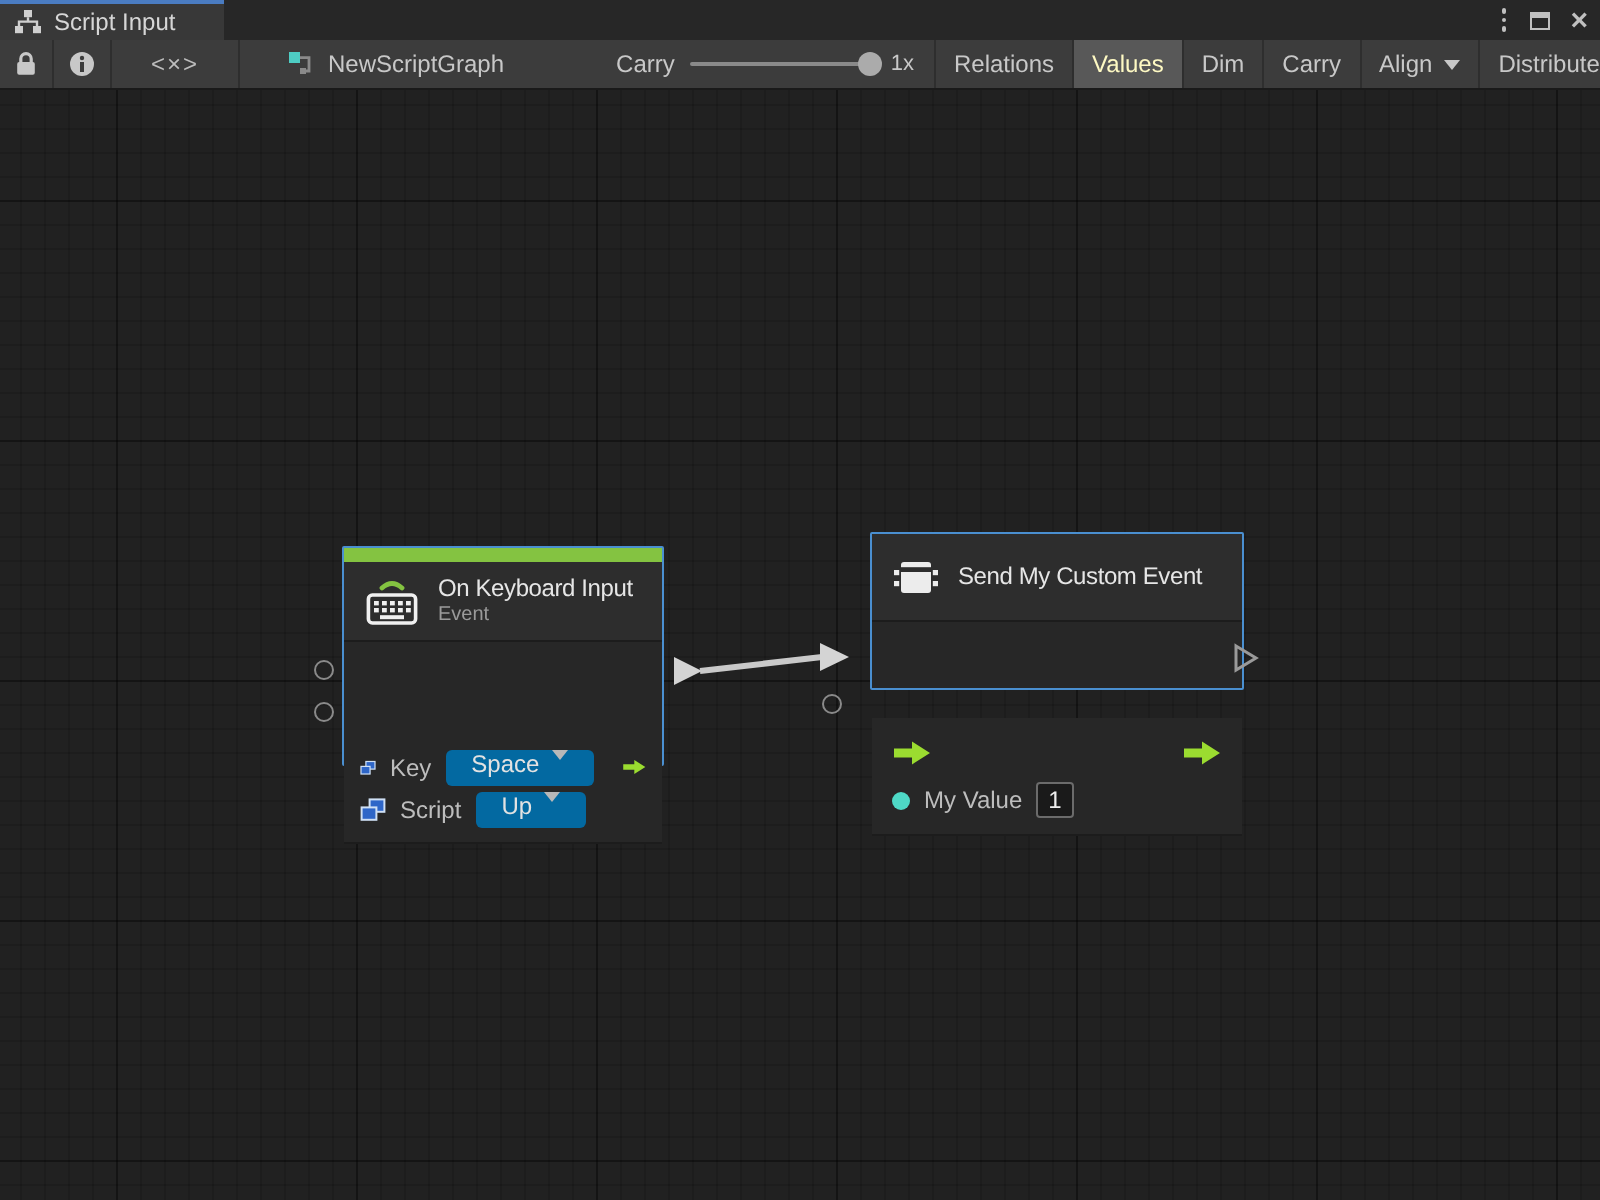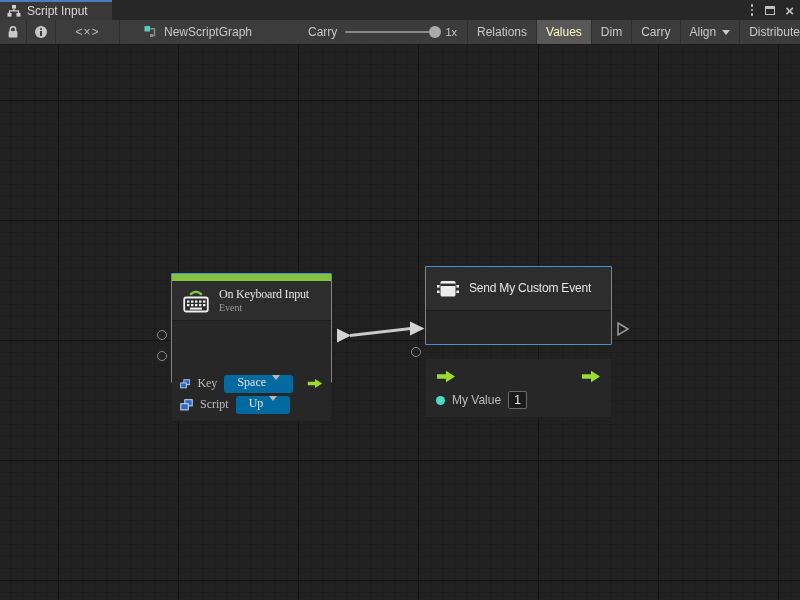--- a/index.html
+++ b/index.html
@@ -139,21 +139,21 @@
   </div>
 
   <div class="canvas">
 
     <svg class="wire-layer" width="800" height="555">
       <polygon points="337,283.5 337,297.5 351,290.5" fill="#d4d4d4"></polygon>
       <line x1="350" y1="290.5" x2="411" y2="283.5" stroke="#c9c9c9" stroke-width="3"></line>
       <polygon points="410,276.5 424.5,283.5 410,290.5" fill="#d4d4d4"></polygon>
     </svg>
 
-    <div class="node" style="left:171px; top:228px; width:161px; height:110px;font-family:Liberation Serif, serif;">
+    <div class="node" style="left:171px; top:228px; width:161px; height:110px;">
       <div class="node-accent"></div>
       <div class="node-header" style="height:40px;">
         <svg width="28" height="26" viewBox="0 0 28 26">
           <path d="M9 6 Q14 1.5 19 6" stroke="#84c341" stroke-width="2.4" fill="none" stroke-linecap="round"></path>
           <rect x="2.2" y="9.5" width="23.6" height="14" rx="2" fill="none" stroke="#f0f0f0" stroke-width="1.8"></rect>
           <g fill="#f0f0f0">
             <rect x="5" y="12.5" width="2.4" height="2.2"></rect>
               <rect x="9" y="12.5" width="2.4" height="2.2"></rect>
               <rect x="13" y="12.5" width="2.4" height="2.2"></rect>
               <rect x="17" y="12.5" width="2.4" height="2.2"></rect>
@@ -198,21 +198,21 @@
             <span class="dd-caret"></span>
           </span>
         </div>
       </div>
       <div class="node-footer"></div>
     </div>
 
     <span class="port-circle" style="left:157px; top:285px;"></span>
     <span class="port-circle" style="left:157px; top:306px;"></span>
 
-    <div class="node" style="left:425px; top:221px; width:187px; height:79px;">
+    <div class="node" style="left:435px; top:221px; width:187px; height:79px;">
       <div class="node-header" style="height:44px;">
         <svg width="24" height="22" viewBox="0 0 24 22">
           <rect x="4.5" y="3" width="15" height="15.5" rx="1.5" fill="#ececec"></rect>
           <rect x="4.5" y="5.6" width="15" height="2.4" fill="#2d2d2d"></rect>
           <rect x="1" y="7" width="2.6" height="2.6" fill="#ececec"></rect>
           <rect x="1" y="12.5" width="2.6" height="2.6" fill="#ececec"></rect>
           <rect x="20.4" y="7" width="2.6" height="2.6" fill="#ececec"></rect>
           <rect x="20.4" y="12.5" width="2.6" height="2.6" fill="#ececec"></rect>
         </svg>
         <div class="node-titles">

